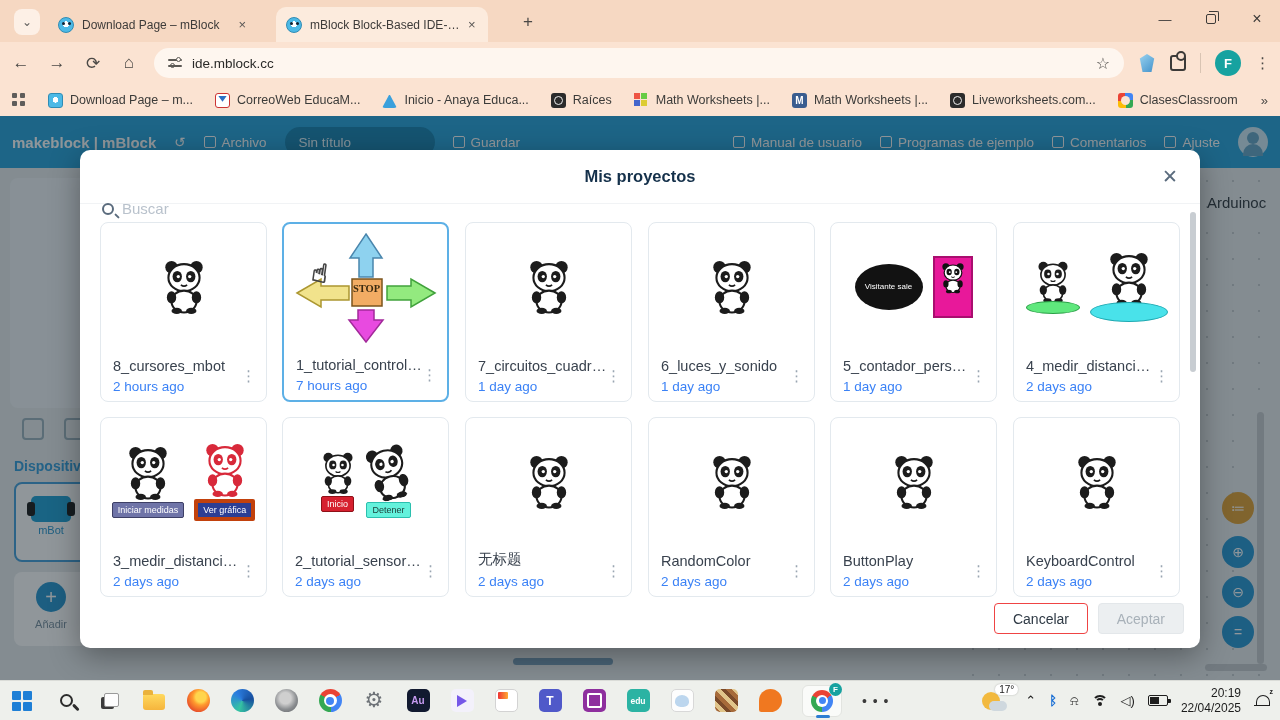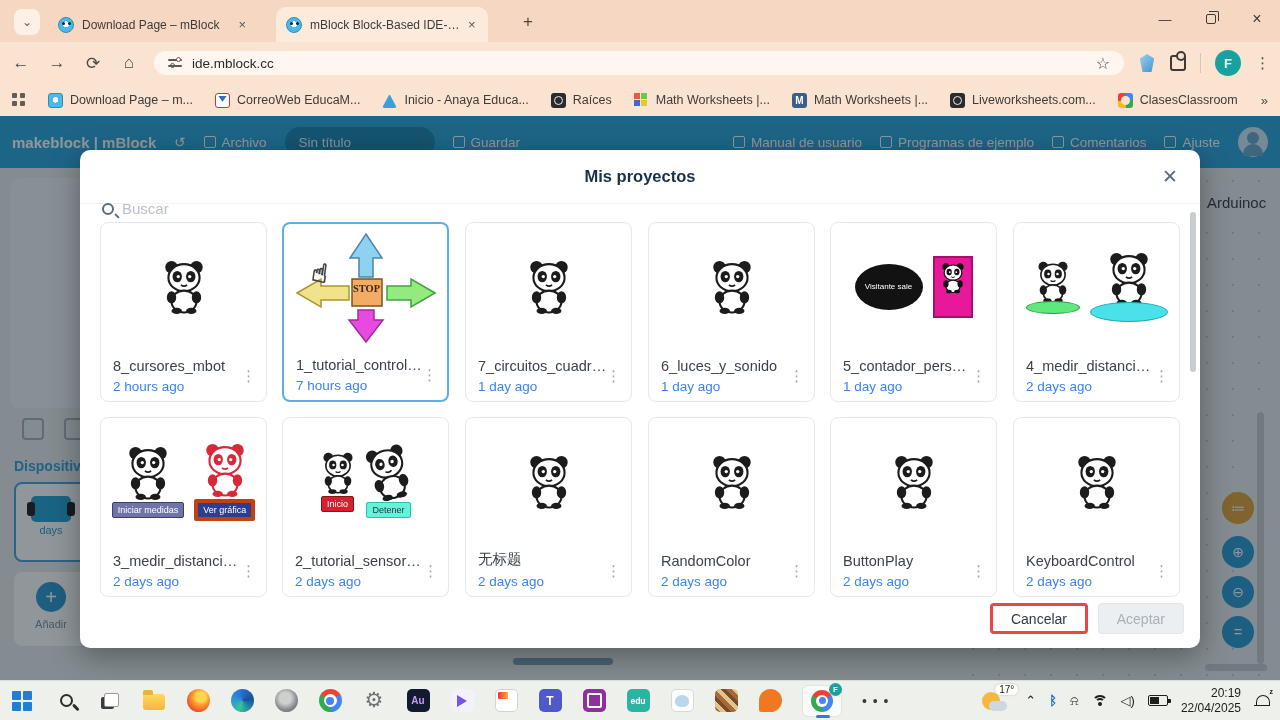--- a/index.html
+++ b/index.html
@@ -16,21 +16,21 @@
   .tab.inactive { left:48px; width:208px; }
   .tab.active { left:276px; width:212px; background:#fcebdd; }
   .newtab-btn { position:absolute; left:516px; top:10px; width:24px; height:24px; color:#4a4846; font-size:17px; display:flex; align-items:center; justify-content:center; }
   .win-controls { position:absolute; right:0; top:0; height:38px; display:flex; align-items:center; }
   .win-controls span { width:46px; text-align:center; color:#3c3a38; font-size:13px; }
   .restore-glyph { display:inline-block; width:10px; height:10px; border:1px solid #3c3a38; border-radius:2px; position:relative; }
   .restore-glyph::before { content:""; position:absolute; left:2px; top:-4px; width:9px; height:9px; border-top:1px solid #3c3a38; border-right:1px solid #3c3a38; border-radius:0 2px 0 0; }
 
   .toolbar { position:absolute; top:42px; left:0; width:1280px; height:42px; background:#fbe3d2; z-index:30; display:flex; align-items:center; padding:0 10px; gap:14px; }
   .nav-ic { color:#4b4946; font-size:17px; width:22px; text-align:center; }
-  .addr { flex:1; height:24px; background:#fef6ef; border-radius:16px; display:flex; align-items:center; padding:0 14px; gap:10px; }
+  .addr { flex:1; height:30px; background:#fef6ef; border-radius:16px; display:flex; align-items:center; padding:0 14px; gap:10px; }
   .tune-ic { width:14px; height:12px; position:relative; flex:none; }
   .tune-ic::before, .tune-ic::after { content:""; position:absolute; left:0; width:14px; height:2px; background:#5b5955; border-radius:2px; }
   .tune-ic::before{ top:2px; } .tune-ic::after{ top:8px; }
   .tune-ic i { position:absolute; width:5px; height:5px; border-radius:50%; background:#fef6ef; border:1.5px solid #5b5955; top:0px; left:8px; }
   .tune-ic b { position:absolute; width:5px; height:5px; border-radius:50%; background:#fef6ef; border:1.5px solid #5b5955; top:6px; left:2px; }
   .url-text { font-size:13.5px; color:#2a2a28; flex:1; }
   .star-ic { color:#4b4946; font-size:16px; }
   .ext-feather { width:18px; height:18px; border-radius:3px; background:linear-gradient(135deg,#9ed6f2,#3f8fc9); clip-path:polygon(50% 0,90% 25%,75% 100%,25% 100%,10% 25%); }
   .puzzle-ic { width:16px; height:16px; border:2px solid #3c3a38; border-radius:3px; position:relative; }
   .puzzle-ic::before { content:""; position:absolute; top:-6px; left:4px; width:6px; height:6px; border:2px solid #3c3a38; border-radius:50%; background:#fbe3d2; }
@@ -122,21 +122,21 @@
   .btn-cyan { background:#63f2dc; color:#1c3c38; border:1px solid #2bbfae; }
   .bubble-ellipse { width:68px; height:46px; border-radius:50%; background:#121212; color:#fff; font-size:8px; display:flex; align-items:center; justify-content:center; text-align:left; line-height:1.3; padding:4px; }
   .pink-card { width:40px; height:62px; background:#e8189a; border:2px solid #a90e6f; display:flex; align-items:flex-start; justify-content:center; padding-top:4px; }
   .pink-card .panda { color:#111; width:26px; height:32px; }
   .ellipse-green { width:54px; height:13px; border-radius:50%; background:#5fe87d; border:1px solid #2aa047; margin-top:-4px; }
   .ellipse-cyan { width:78px; height:20px; border-radius:50%; background:#49e2ea; border:1px solid #1fa9b2; margin-top:-6px; }
   .arrows-wrap { position:relative; width:150px; height:112px; }
   .stop-label { position:absolute; left:61px; top:51px; width:30px; text-align:center; font-family:"Liberation Serif",serif; font-size:10.5px; font-weight:bold; color:#3a2a10; }
   .modal-scroll { position:absolute; right:4px; top:62px; width:6px; height:160px; background:#c8cdd2; border-radius:3px; }
   .modal-footer-btn { position:absolute; bottom:14px; height:31px; border-radius:4px; font-size:14px; padding:0 18px; font-family:"Liberation Sans",sans-serif; }
-  .btn-cancel { right:112px; background:#fff; border:3px solid #ef4444; color:#2f3a45; }
+  .btn-cancel { right:112px; background:#fff; border:1px solid #ef4444; color:#2f3a45; }
   .btn-accept { right:16px; background:#eceff1; border:1px solid #e3e7ea; color:#a8b1b9; }
 
   
   .cursor-hand { position:absolute; left:312px; top:258px; z-index:40; font-family:"DejaVu Sans",sans-serif; font-size:26px; color:#fff; -webkit-text-stroke:1.1px #444; transform:rotate(8deg); }
 
   
   .taskbar { position:absolute; bottom:0; left:0; width:1280px; height:40px; background:#eef0ec; border-top:1px solid #dadcd8; z-index:30; display:flex; align-items:center; padding:0 10px; gap:20px; }
   .tb-ic { width:24px; height:24px; flex:none; display:flex; align-items:center; justify-content:center; }
   .start-grid { width:20px; height:20px; display:grid; grid-template-columns:9px 9px; grid-template-rows:9px 9px; gap:2px; }
   .start-grid i { background:#1e7fd6; border-radius:1px; }
@@ -347,21 +347,21 @@
         </span>
       <span class="mb-avatar"></span>
     </span>
   </div>
   <div class="stage-panel"></div>
   <div class="stage-btn" style="left:22px"></div>
   <div class="stage-btn" style="left:64px"></div>
   <div class="dispositivos-label">Dispositivos</div>
   <div class="device-card">
     <div class="robot"></div>
-    <div class="device-name">days</div>
+    <div class="device-name">mBot</div>
   </div>
   <div class="anadir-card">
     <div class="anadir-plus">+</div>
     <div class="anadir-label">Añadir</div>
   </div>
   <div class="mode-label">Arduinoc</div>
   <div class="float-btn fb-list">≔</div>
   <div class="float-btn fb-zin">⊕</div>
   <div class="float-btn fb-zout">⊖</div>
   <div class="float-btn fb-eq">=</div>

